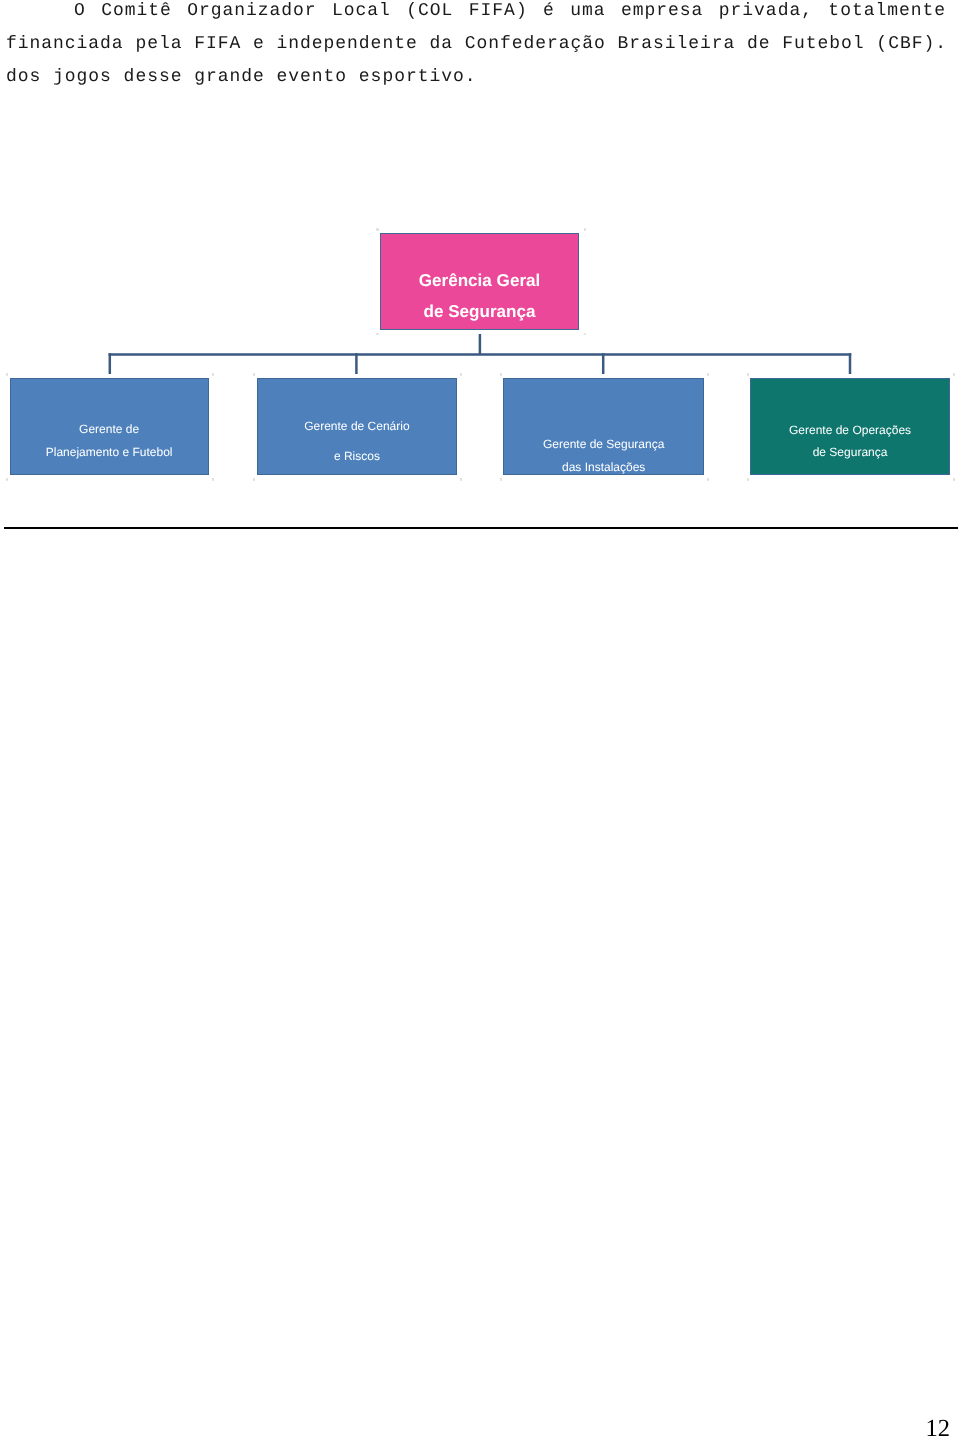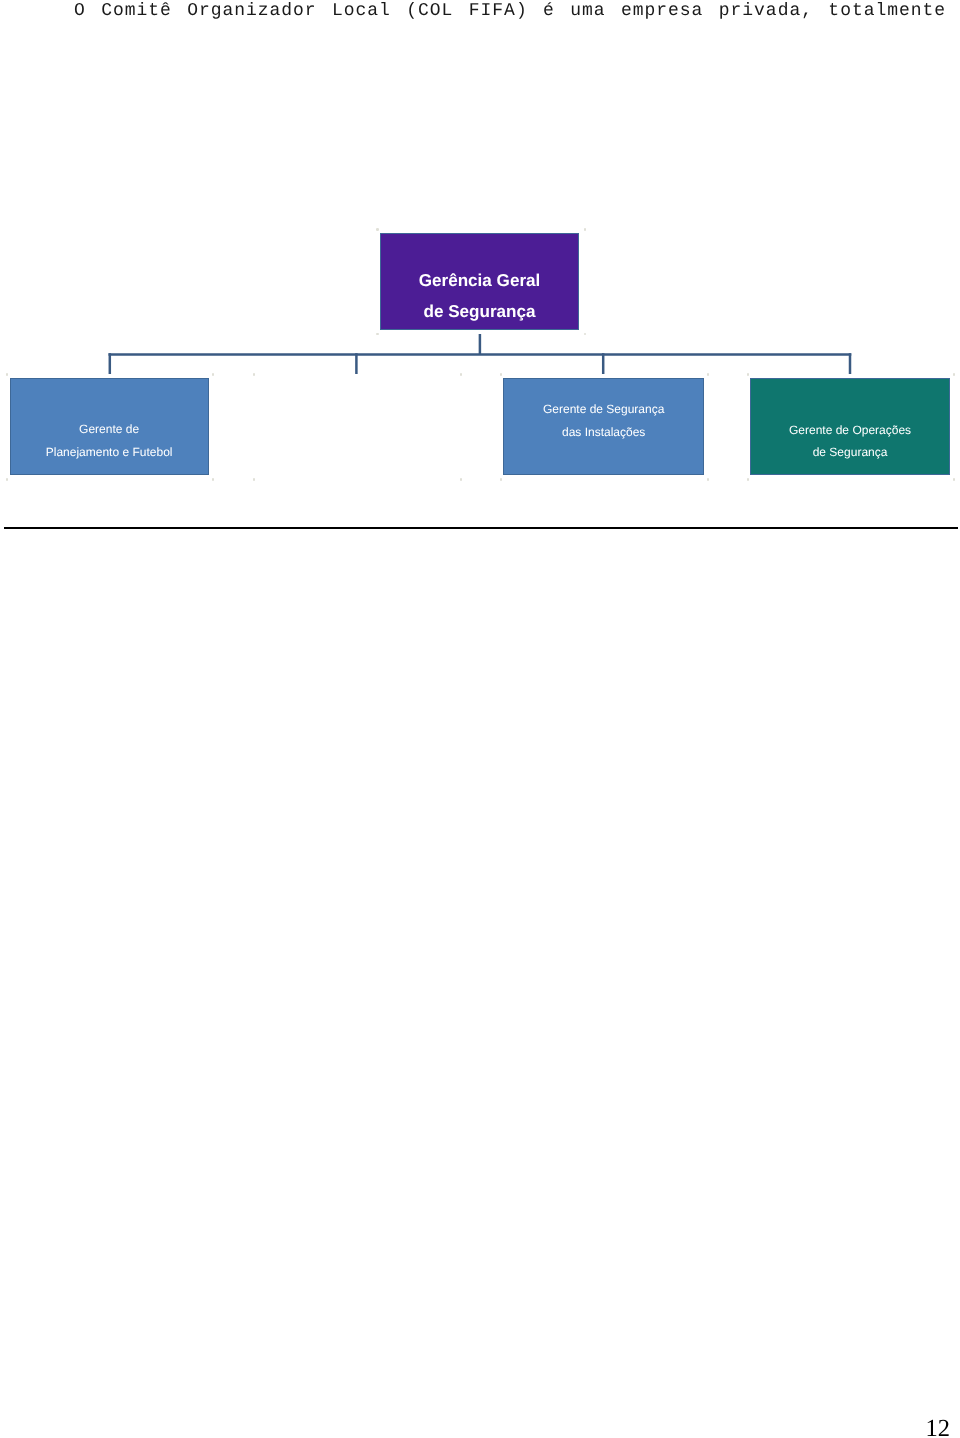--- a/index.html
+++ b/index.html
@@ -72,21 +72,21 @@
   #n-root {
     left: 379.6px; top: 233.4px; width: 199.8px; height: 97px;
     font-size: 17.1px; font-weight: bold; line-height: 30.6px;
     justify-content: flex-start; padding-top: 31.7px;
   }
   #n-1 { left: 9.6px;   top: 378.1px; width: 199px; height: 97.4px;
          line-height: 23.3px; padding-top: 38.5px; }
   #n-2 { left: 256.8px; top: 378.1px; width: 200.2px; height: 97.4px;
          line-height: 30.6px; padding-top: 31.5px; }
   #n-3 { left: 503.2px; top: 378.1px; width: 201px; height: 97.4px;
-         line-height: 22.6px; padding-top: 19px; }
+         line-height: 22.6px; padding-top: 54px; }
   #n-4 { left: 749.8px; top: 378.1px; width: 200.5px; height: 97.4px;
          line-height: 22.7px; padding-top: 39.5px; }
   #n-1, #n-2, #n-3, #n-4 {
     font-size: 12px; font-weight: normal;
     justify-content: flex-start;
   }
 
   
   .handle {
     position: absolute;
@@ -126,20 +126,22 @@
     white-space: nowrap;
   }
 </style>
 </head>
 <body>
 
 <div id="page">
 
   <div class="para">
       <span class="ln first">O Comitê Organizador Local (COL FIFA) é uma empresa privada, totalmente</span>
+      <span class="ln">financiada pela FIFA e independente da Confederação Brasileira de Futebol (CBF).</span>
+      <span class="ln last">dos jogos desse grande evento esportivo.</span>
     </div>
 
   <div id="chart">
     <svg id="connectors" viewBox="0 0 960 530" width="960" height="530">
       <g stroke="#3A5A82" stroke-width="2.5" fill="none">
         <path d="M479.9 334 L479.9 354.4"></path>
         <path d="M108.5 354.4 L851.3 354.4"></path>
         <path d="M109.8 353.2 L109.8 374"></path>
         <path d="M356.4 353.2 L356.4 374"></path>
         <path d="M603.2 353.2 L603.2 374"></path>
@@ -161,28 +163,32 @@
       <span class="handle" style="left:459.5px;top:478.2px;"></span>
       <span class="handle" style="left:499.5px;top:373.2px;"></span>
       <span class="handle" style="left:706.5px;top:373.2px;"></span>
       <span class="handle" style="left:499.5px;top:478.2px;"></span>
       <span class="handle" style="left:706.5px;top:478.2px;"></span>
       <span class="handle" style="left:746.5px;top:373.2px;"></span>
       <span class="handle" style="left:952.5px;top:373.2px;"></span>
       <span class="handle" style="left:746.5px;top:478.2px;"></span>
       <span class="handle" style="left:952.5px;top:478.2px;"></span>
     </div>
-    <div class="node" id="n-root" style="background-color: #4c1d95; border-color: rgb(62, 104, 151); color: rgb(255, 255, 255);">
+    <div class="node" id="n-root" style="background-color: #ec4899; border-color: rgb(62, 104, 151); color: rgb(255, 255, 255);">
       <span class="tl">Gerência Geral</span>
       <span class="tl">de Segurança</span>
     </div>
     <div class="node" id="n-1" style="background-color: rgb(78, 129, 188); border-color: rgb(62, 104, 151); color: rgb(255, 255, 255);">
       <span class="tl">Gerente de</span>
       <span class="tl">Planejamento e Futebol</span>
     </div>
+    <div class="node" id="n-2" style="background-color: rgb(78, 129, 188); border-color: rgb(62, 104, 151); color: rgb(255, 255, 255);">
+      <span class="tl">Gerente de Cenário</span>
+      <span class="tl">e Riscos</span>
+    </div>
     <div class="node" id="n-3" style="background-color: rgb(78, 129, 188); border-color: rgb(62, 104, 151); color: rgb(255, 255, 255);">
       <span class="tl">Gerente de Segurança</span>
       <span class="tl">das Instalações</span>
     </div>
     <div class="node" id="n-4" style="background-color: #0f766e; border-color: rgb(62, 104, 151); color: rgb(255, 255, 255);">
       <span class="tl">Gerente de Operações</span>
       <span class="tl">de Segurança</span>
     </div>
   </div>
 

